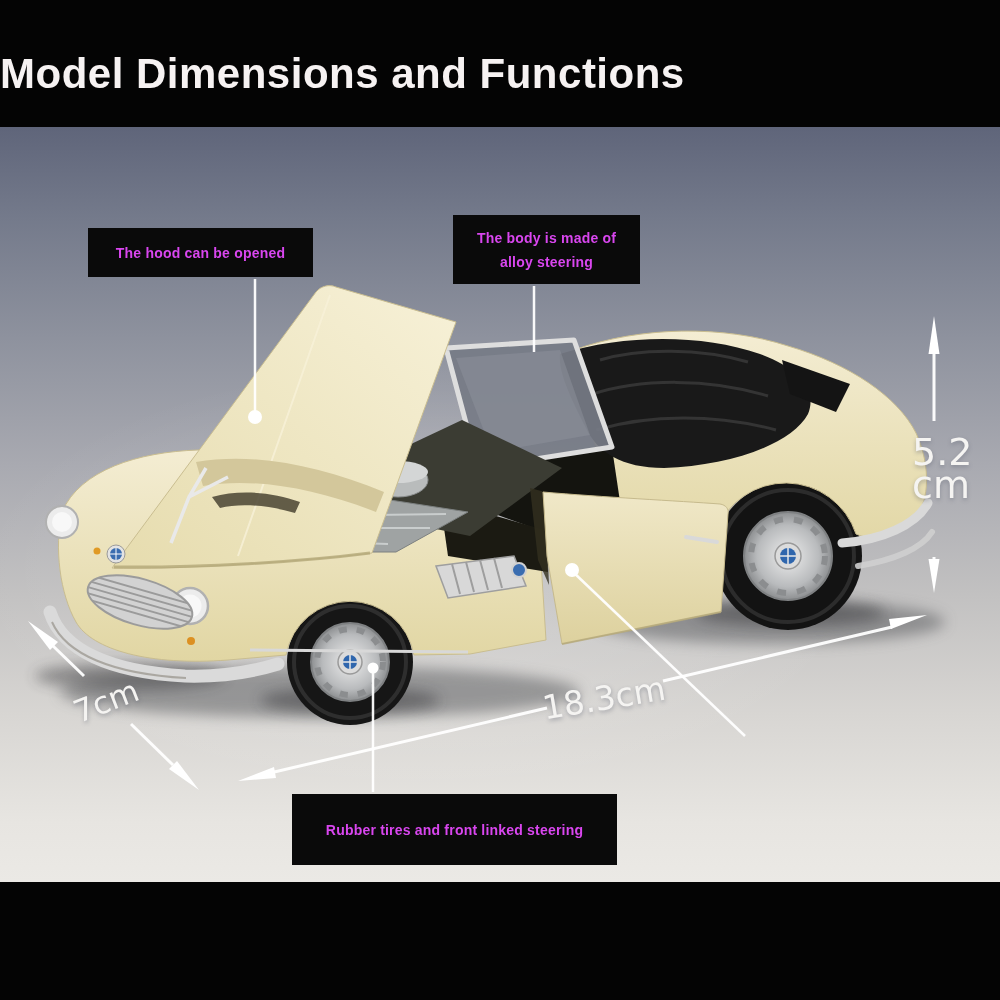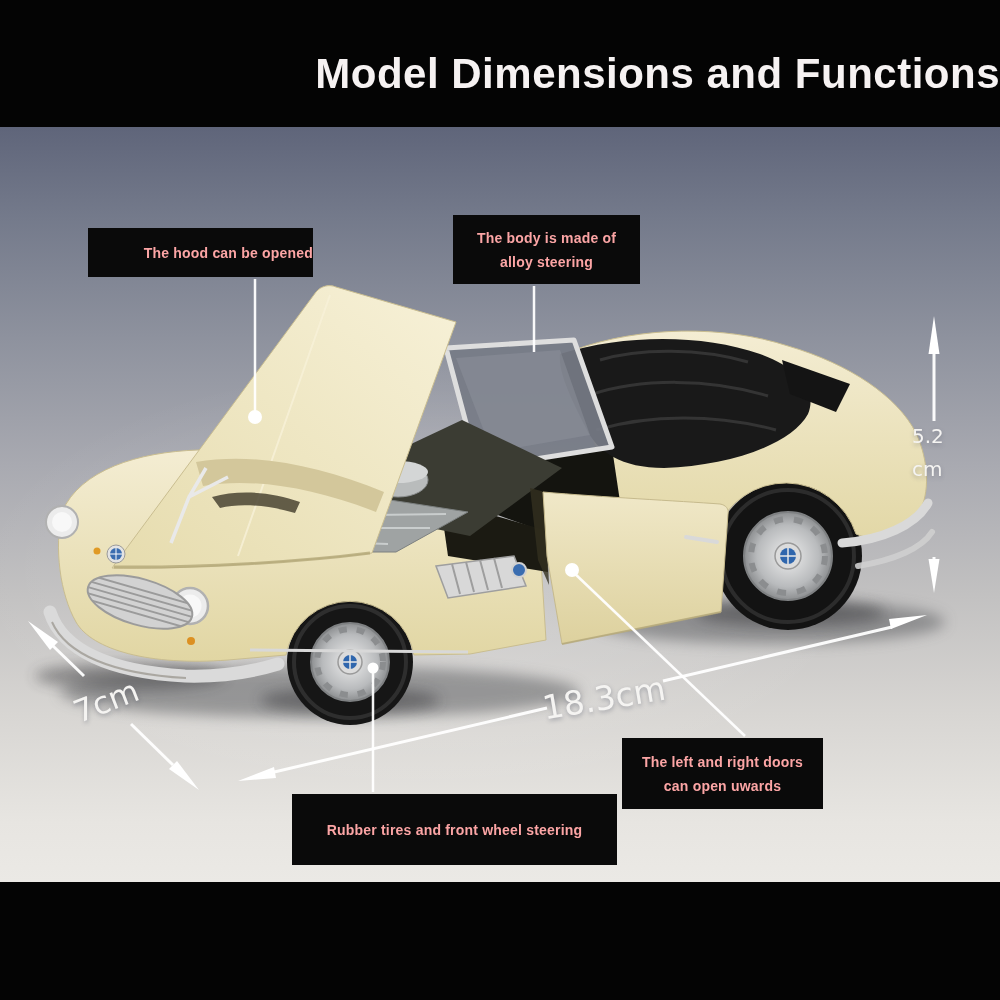--- a/index.html
+++ b/index.html
@@ -1,38 +1,38 @@
 <!DOCTYPE html>
 <html><head>
 <meta charset="utf-8">
 <style>
   html,body{margin:0;padding:0;background:#222;}
   .page{position:relative;width:1000px;height:1000px;overflow:hidden;background:#ffffff;
         font-family:"Liberation Sans",sans-serif;}
   .banner{position:absolute;left:0;width:1000px;background:#040404;}
-  .banner-top{top:0;height:127px;display:flex;align-items:center;justify-content:flex-end;}
+  .banner-top{top:0;height:127px;display:flex;align-items:center;justify-content:flex-start;}
   .banner-bottom{top:882px;height:118px;}
   .title{margin:0;padding-top:20px;color:#f6f2f2;font-size:42px;font-weight:bold;letter-spacing:.5px;}
   .photo{position:absolute;top:127px;left:0;width:1000px;height:755px;
          background:linear-gradient(180deg,#5f657a 0%,#747a8b 12%,#8e929e 28%,#a9aab1 45%,
                     #c2c1c1 62%,#d8d6d3 78%,#e7e5e1 92%,#ebe9e5 100%);}
   .photo::before{content:"";position:absolute;inset:0;pointer-events:none;
          background:radial-gradient(ellipse 620px 300px at 42% 60%,rgba(255,255,255,.20),rgba(255,255,255,0) 72%);}
   svg.scene{position:absolute;top:0;left:0;}
-  .callout{position:absolute;background:#0a0a0a;color:#fca5a5;font-weight:bold;font-size:14px;
+  .callout{position:absolute;background:#0a0a0a;color:#d946ef;font-weight:bold;font-size:14px;
            line-height:24px;letter-spacing:.2px;display:flex;flex-direction:column;
            align-items:center;justify-content:center;text-align:center;}
   .callout span{white-space:nowrap;}
-  .co-hood {left:88px; top:101px;width:225px;height:49px;align-items:flex-end;}
+  .co-hood {left:88px; top:101px;width:225px;height:49px;}
   .co-body {left:453px;top:88px; width:187px;height:69px;}
   .co-doors{left:622px;top:611px;width:201px;height:71px;}
   .co-tires{left:292px;top:667px;width:325px;height:71px;}
   .dim{position:absolute;color:#f5f4f2;font-family:"DejaVu Sans",sans-serif;
        text-shadow:0 2px 4px rgba(95,100,115,.45);}
-  .dim-height{left:912px;top:293px;font-size:20px;line-height:33px;}
+  .dim-height{left:912px;top:309px;font-size:38px;line-height:33px;}
   .dim-length{left:604px;top:571px;font-size:33px;transform:translate(-50%,-50%) rotate(-9.5deg);}
   .dim-width {left:106px;top:574px;font-size:31px;transform:translate(-50%,-50%) rotate(-21deg);}
 </style>
 </head>
 <body>
 
 <div class="page">
 
   <header class="banner banner-top">
     <h1 class="title">Model Dimensions and Functions</h1>
@@ -218,26 +218,22 @@
       </g>
     </svg>
 
     <div class="callout co-hood">
       <span>The hood can be opened</span>
     </div>
     <div class="callout co-body">
       <span>The body is made of</span>
       <span>alloy steering</span>
     </div>
-    <div class="callout co-doors">
-      <span>The left and right doors</span>
-      <span>can open uwards</span>
-    </div>
     <div class="callout co-tires">
-      <span>Rubber tires and front wheel steering</span>
+      <span>Rubber tires and front linked steering</span>
     </div>
 
     <div class="dim dim-height">
       <div>5.2</div>
       <div>cm</div>
     </div>
     <div class="dim dim-length">18.3cm</div>
     <div class="dim dim-width">7cm</div>
   </div>
 

